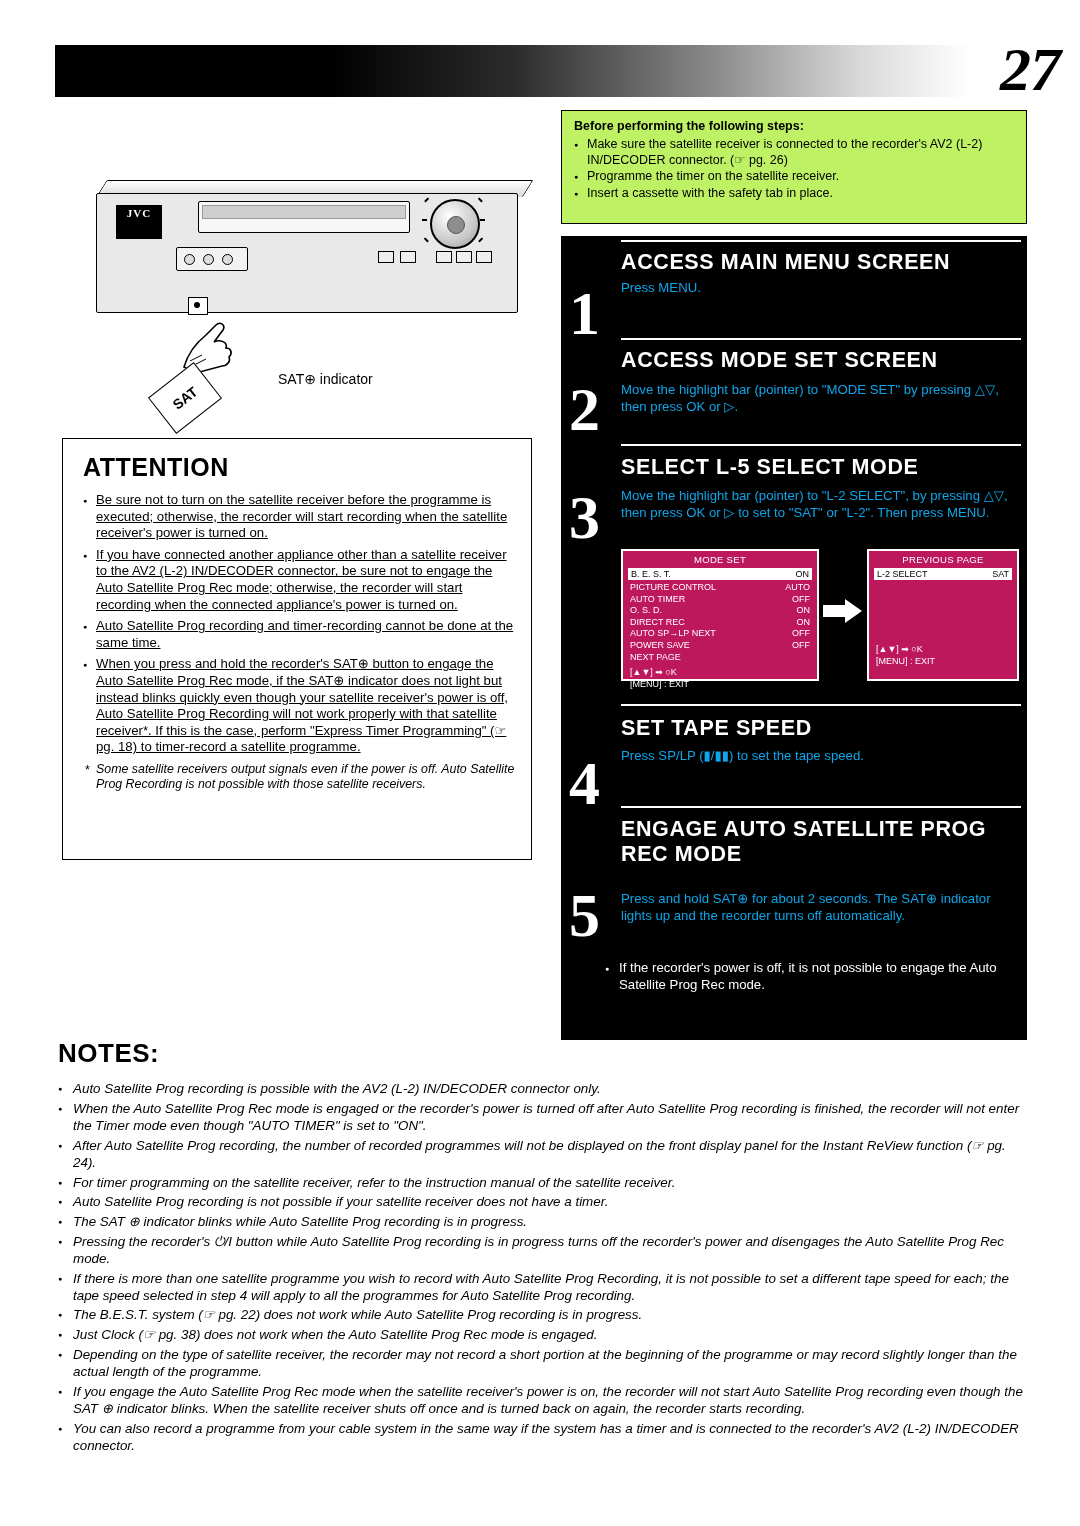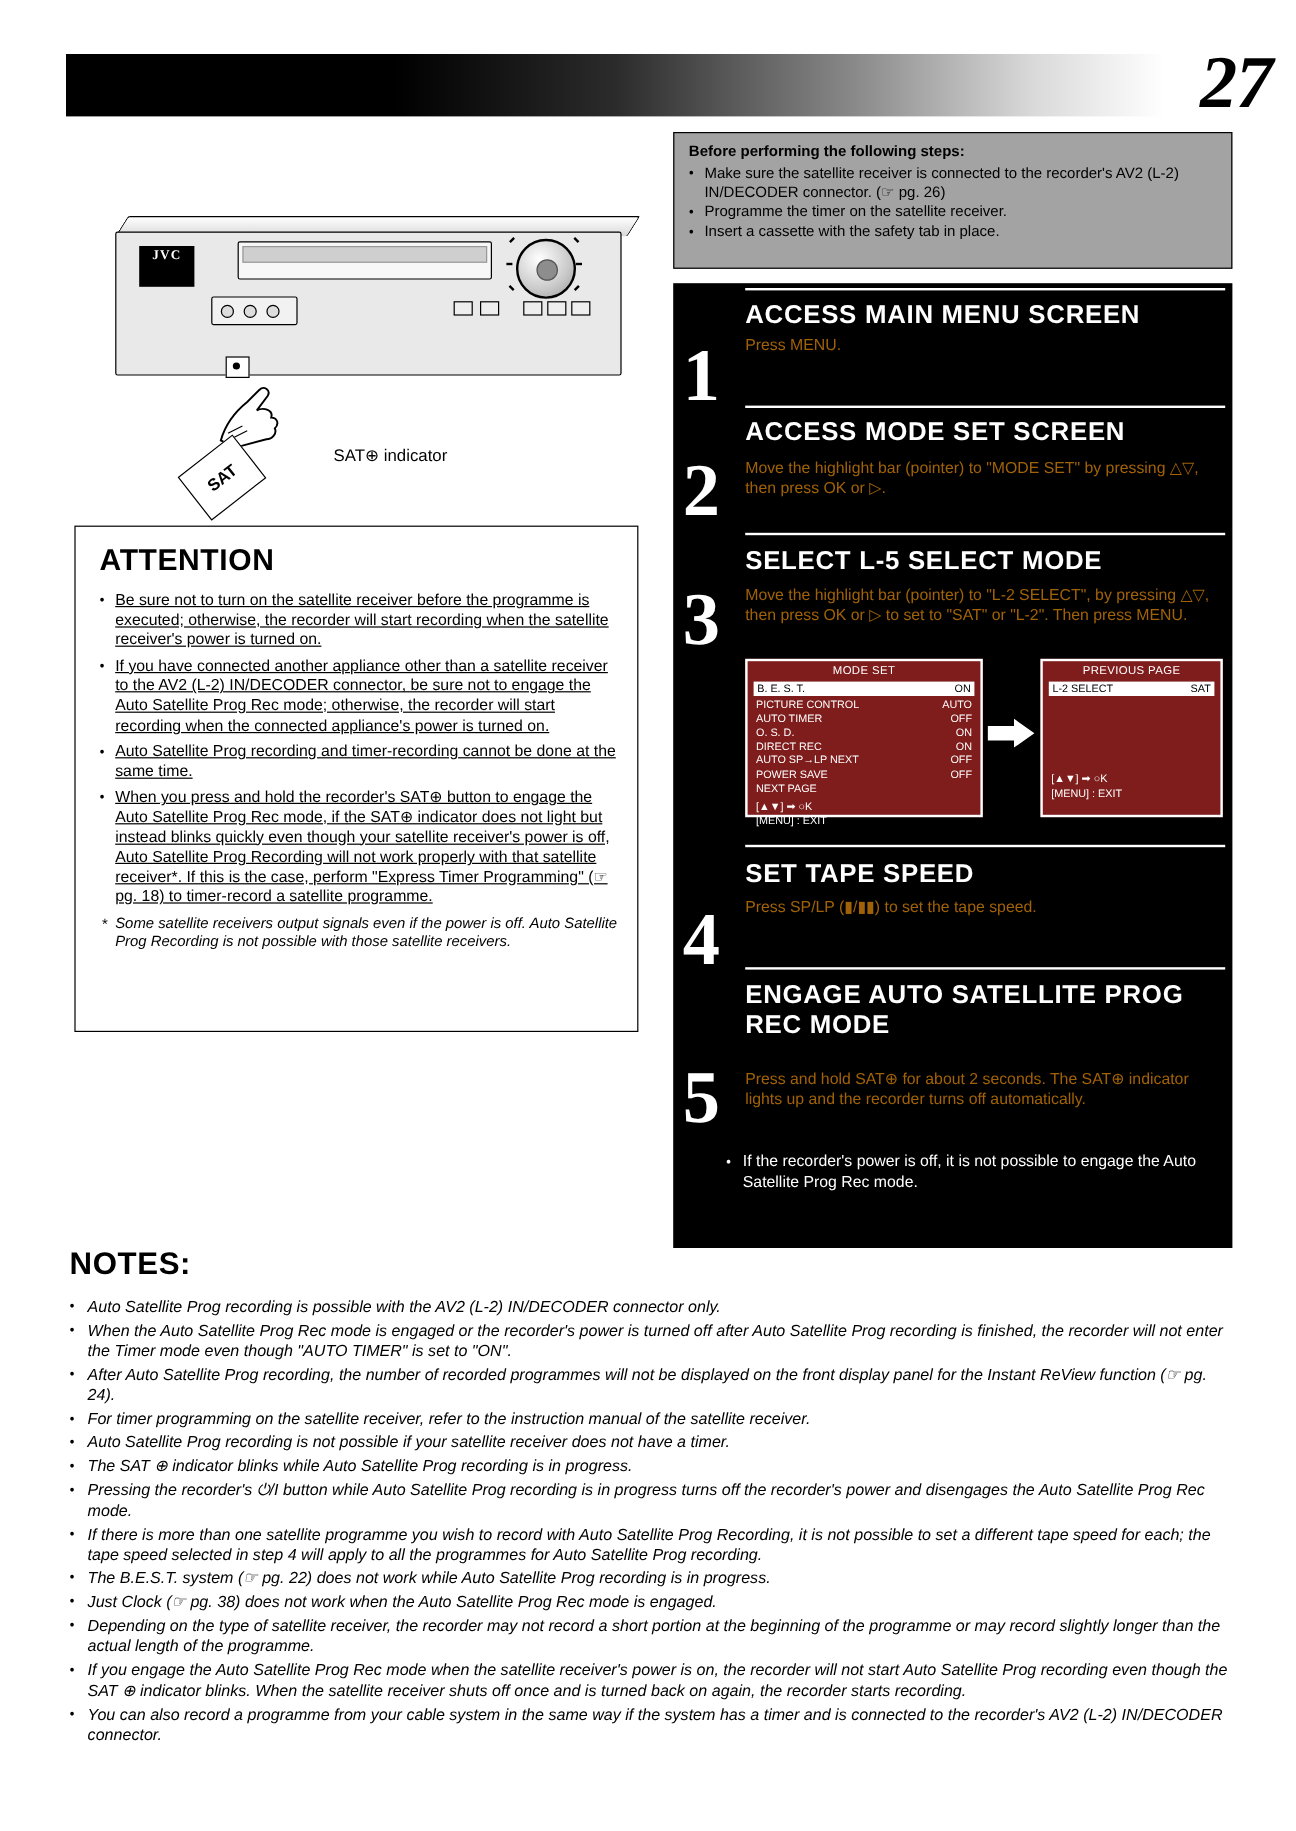--- a/index.html
+++ b/index.html
@@ -21,21 +21,21 @@
   .page-num {
     position:absolute; right:20px; top:34px;
     font-family:"Liberation Serif", serif;
     font-style:italic; font-weight:bold; font-size:62px; color:#000;
     letter-spacing:-1px;
   }
 
   
   .note-box {
     position:absolute; left:561px; top:110px; width:466px; height:114px;
-    border:1.5px solid #000; background:#a3a3a3; box-sizing:border-box;
+    border:1.5px solid #000; background:#bef264; box-sizing:border-box;
     padding:8px 10px 0 12px;
   }
   .note-box .nb-title { font-size:12.5px; font-weight:bold; margin-bottom:4px; }
   .note-box ul { margin:0; padding:0; list-style:none; }
   .note-box li { font-size:12.5px; line-height:15.5px; position:relative; padding-left:13px; margin-bottom:1px;}
   .note-box li:before { content:"\25CF"; position:absolute; left:0; top:0px; font-size:7px; line-height:16px;}
 
   
   .vcr-wrap { position:absolute; left:78px; top:175px; width:470px; height:200px; }
   .vcr-body {
@@ -132,25 +132,25 @@
   }
   .step-rule { position:absolute; left:60px; width:400px; height:2px; background:#fff; }
   .step-num {
     position:absolute; left:8px; font-family:"Liberation Serif", serif;
     font-size:62px; font-weight:bold; color:#fff; line-height:1;
   }
   .step-title {
     position:absolute; left:60px; font-size:21.5px; font-weight:bold; letter-spacing:0.6px;
   }
   .step-body {
-    position:absolute; left:60px; font-size:13.2px; line-height:16.5px; color:#a16207;
-  }
-
-  
-  .osd { position:absolute; border:2px solid #fff; background:#7f1d1d; box-sizing:border-box; }
+    position:absolute; left:60px; font-size:13.2px; line-height:16.5px; color:#0ea5e9;
+  }
+
+  
+  .osd { position:absolute; border:2px solid #fff; background:#be185d; box-sizing:border-box; }
   .osd-cap { font-size:9.5px; text-align:center; padding-top:3px; letter-spacing:0.3px; }
   .osd-row { font-size:9px; padding:0 7px; line-height:11.6px; display:flex; justify-content:space-between; }
   .osd-hl { background:#fff; color:#000; margin:3px 5px 2px 5px; padding:1px 3px; font-size:9px; display:flex; justify-content:space-between; }
   .osd-foot { font-size:9px; padding:0 7px; line-height:11.6px; }
 
   
   .tail-bullets { position:absolute; left:44px; top:724px; width:410px; }
   .tail-bullets li { font-size:13.2px; line-height:16.5px; position:relative; padding-left:14px; margin-bottom:3px; list-style:none; }
   .tail-bullets li:before { content:"\25CF"; position:absolute; left:0; top:0; font-size:7px; line-height:17px; }
   .tail-bullets ul { margin:0; padding:0; }

